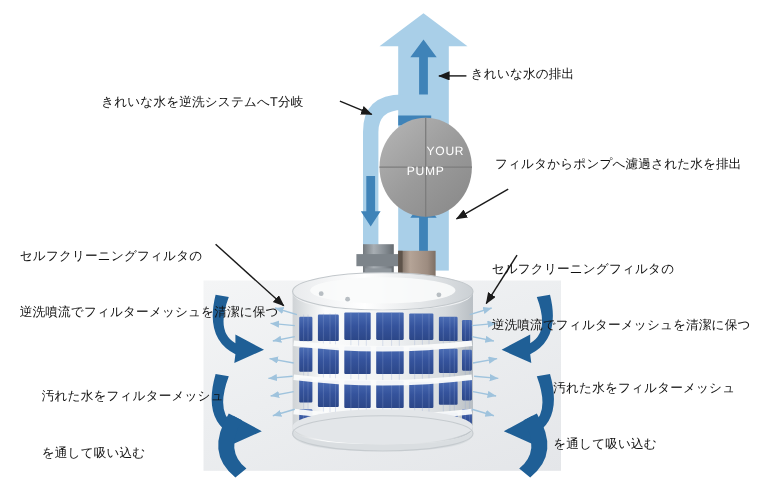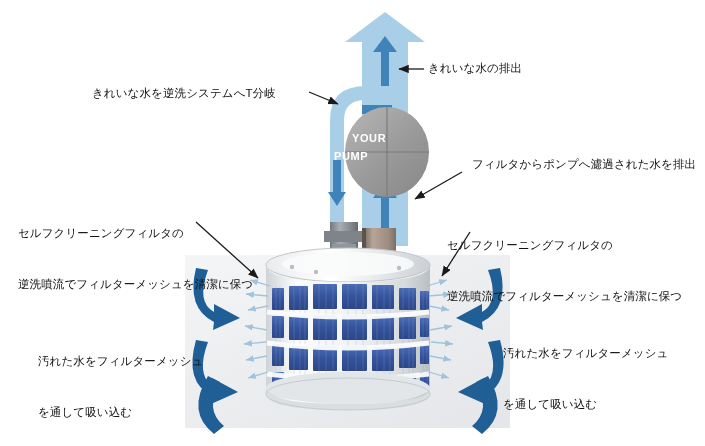--- a/index.html
+++ b/index.html
@@ -15,28 +15,28 @@
   
   svg.layer{position:absolute;left:0;top:0;width:705px;height:446px;overflow:visible;}
 
   
   .callout{position:absolute;font-size:11.5px;line-height:1.45;color:#111;
       white-space:pre;letter-spacing:.1px;}
   .callout.l2{line-height:1.5;}
 
   #lbl-discharge{left:428px;top:60px;}
   #lbl-tbranch{left:92px;top:85px;}
-  #lbl-pumpfeed{left:450px;top:156px;margin-left:22px;}
+  #lbl-pumpfeed{left:450px;top:142px;}
   #lbl-selfclean-left{left:18px;top:190px;}
   #lbl-selfclean-right{left:447px;top:202px;}
   #lbl-dirty-left{left:38px;top:318px;}
   #lbl-dirty-right{left:503px;top:310px;}
 
   .pump-text{position:absolute;color:#ffffff;font-size:11px;letter-spacing:.6px;
-      text-align:left;width:70px;font-family:"Liberation Sans",sans-serif;font-weight:bold;}
+      text-align:right;width:70px;font-family:"Liberation Sans",sans-serif;}
   #pump-l1{left:352px;top:132px;}
   #pump-l2{left:334px;top:150px;}
 </style>
 </head>
 <body>
 
 <div id="stage">
 
   <div class="photo-plate"></div>
 

